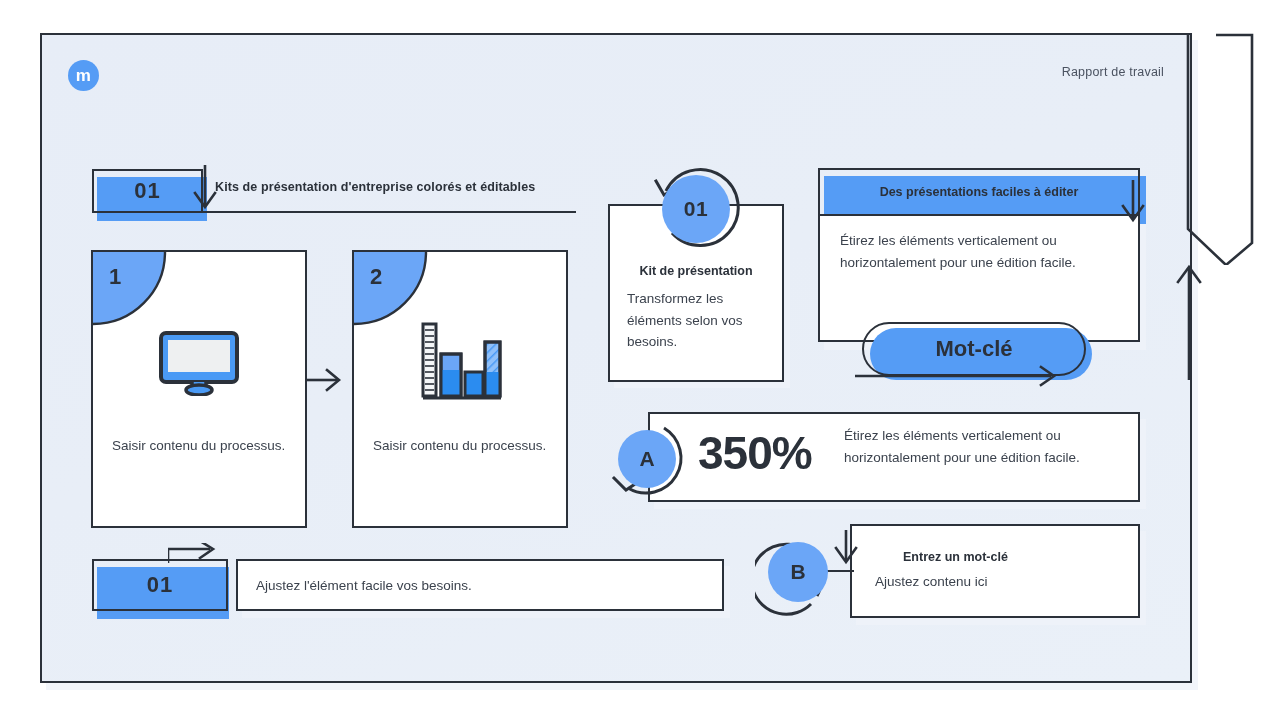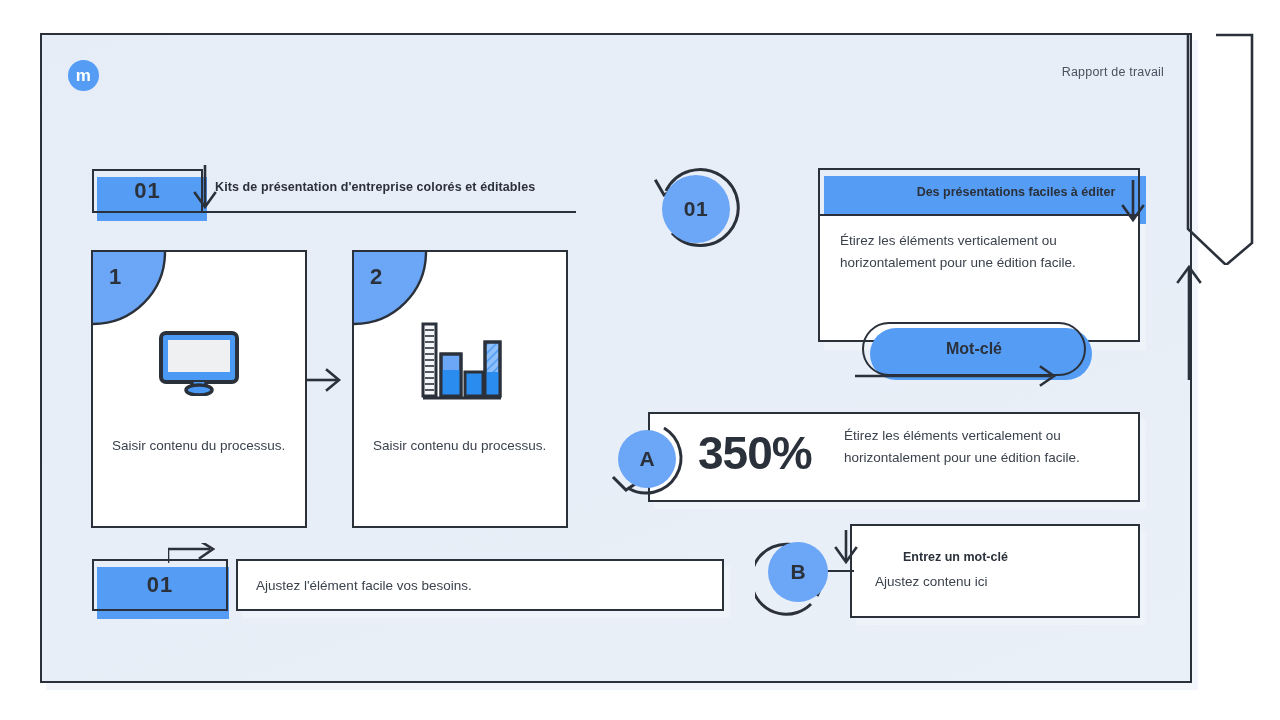--- a/index.html
+++ b/index.html
@@ -114,21 +114,21 @@
   .epanel .hdr-frame{
     position:absolute;left:0;top:0;width:322px;height:48px;
     border:2.4px solid #2b313a;box-sizing:border-box;
   }
   .epanel .hdr-blue{
     position:absolute;left:6px;top:8px;width:322px;height:48px;background:#559cf5;
   }
   .epanel .hdr-txt{
     position:absolute;left:0;top:0;width:322px;height:48px;
     display:flex;align-items:center;justify-content:center;
-    font-size:12.5px;font-weight:700;color:#2b313a;padding-left:37px;
+    font-size:12.5px;font-weight:700;color:#2b313a;
   }
   .epanel .bd-frame{
     position:absolute;left:0;top:48px;width:322px;height:126px;
     border:2.4px solid #2b313a;border-top:none;box-sizing:border-box;background:#fff;
   }
   .epanel .bd-shadow{position:absolute;left:6px;top:56px;width:322px;height:126px;background:#eef2f9;}
   .epanel .bd-txt{
     position:absolute;left:22px;top:62px;width:278px;
     font-size:13.5px;color:#3b424d;line-height:1.6;
   }
@@ -138,21 +138,21 @@
   .keybtn .pill{
     position:absolute;left:8px;top:6px;width:222px;height:52px;border-radius:26px;background:#559cf5;
   }
   .keybtn .ring{
     position:absolute;left:0;top:0;width:224px;height:54px;border-radius:27px;
     border:2.6px solid #2b313a;box-sizing:border-box;
   }
   .keybtn .lbl{
     position:absolute;left:0;top:0;width:224px;height:54px;
     display:flex;align-items:center;justify-content:center;
-    font-size:16px;font-weight:700;color:#2b313a;
+    font-size:22px;font-weight:700;color:#2b313a;
   }
   .keybtn-arrow{position:absolute;left:855px;top:364px;width:215px;height:24px;}
 
   
   .stat{position:absolute;left:648px;top:412px;width:492px;height:90px;}
   .stat .frame{
     position:absolute;left:0;top:0;width:492px;height:90px;
     background:#fff;border:2.4px solid #2b313a;box-sizing:border-box;
   }
   .stat .shadow{position:absolute;left:6px;top:7px;width:492px;height:90px;background:#eef2f9;}
@@ -305,20 +305,26 @@
         <rect x="48" y="52" width="18" height="24" fill="#2b8cf0" stroke="#2b313a" stroke-width="3"></rect>
         <rect x="68" y="22" width="15" height="54" fill="url(#hatch)" stroke="#2b313a" stroke-width="3"></rect>
         <rect x="68" y="52" width="15" height="24" fill="#2b8cf0" stroke="none"></rect>
         <rect x="68" y="22" width="15" height="54" fill="none" stroke="#2b313a" stroke-width="3"></rect>
         <line x1="6" y1="78" x2="84" y2="78" stroke="#2b313a" stroke-width="3"></line>
       </svg>
     </div>
     <div class="txt">Saisir contenu du processus.</div>
   </div>
 
+  <div class="kit">
+    <div class="shadow"></div>
+    <div class="body"></div>
+    <div class="h">Kit de présentation</div>
+    <div class="p">Transformez les éléments selon vos besoins.</div>
+  </div>
   <svg class="kit-arc" viewBox="0 0 92 92">
     <path d="M16 26 A38 38 0 1 1 22 68" fill="none" stroke="#2b313a" stroke-width="3"></path>
     <path d="M6 16 L14 30 L28 22" fill="none" stroke="#2b313a" stroke-width="3" stroke-linecap="square"></path>
   </svg>
   <div class="kit-badge">01</div>
 
   <div class="epanel">
     <div class="bd-shadow"></div>
     <div class="hdr-blue"></div>
     <div class="bd-frame"></div>

